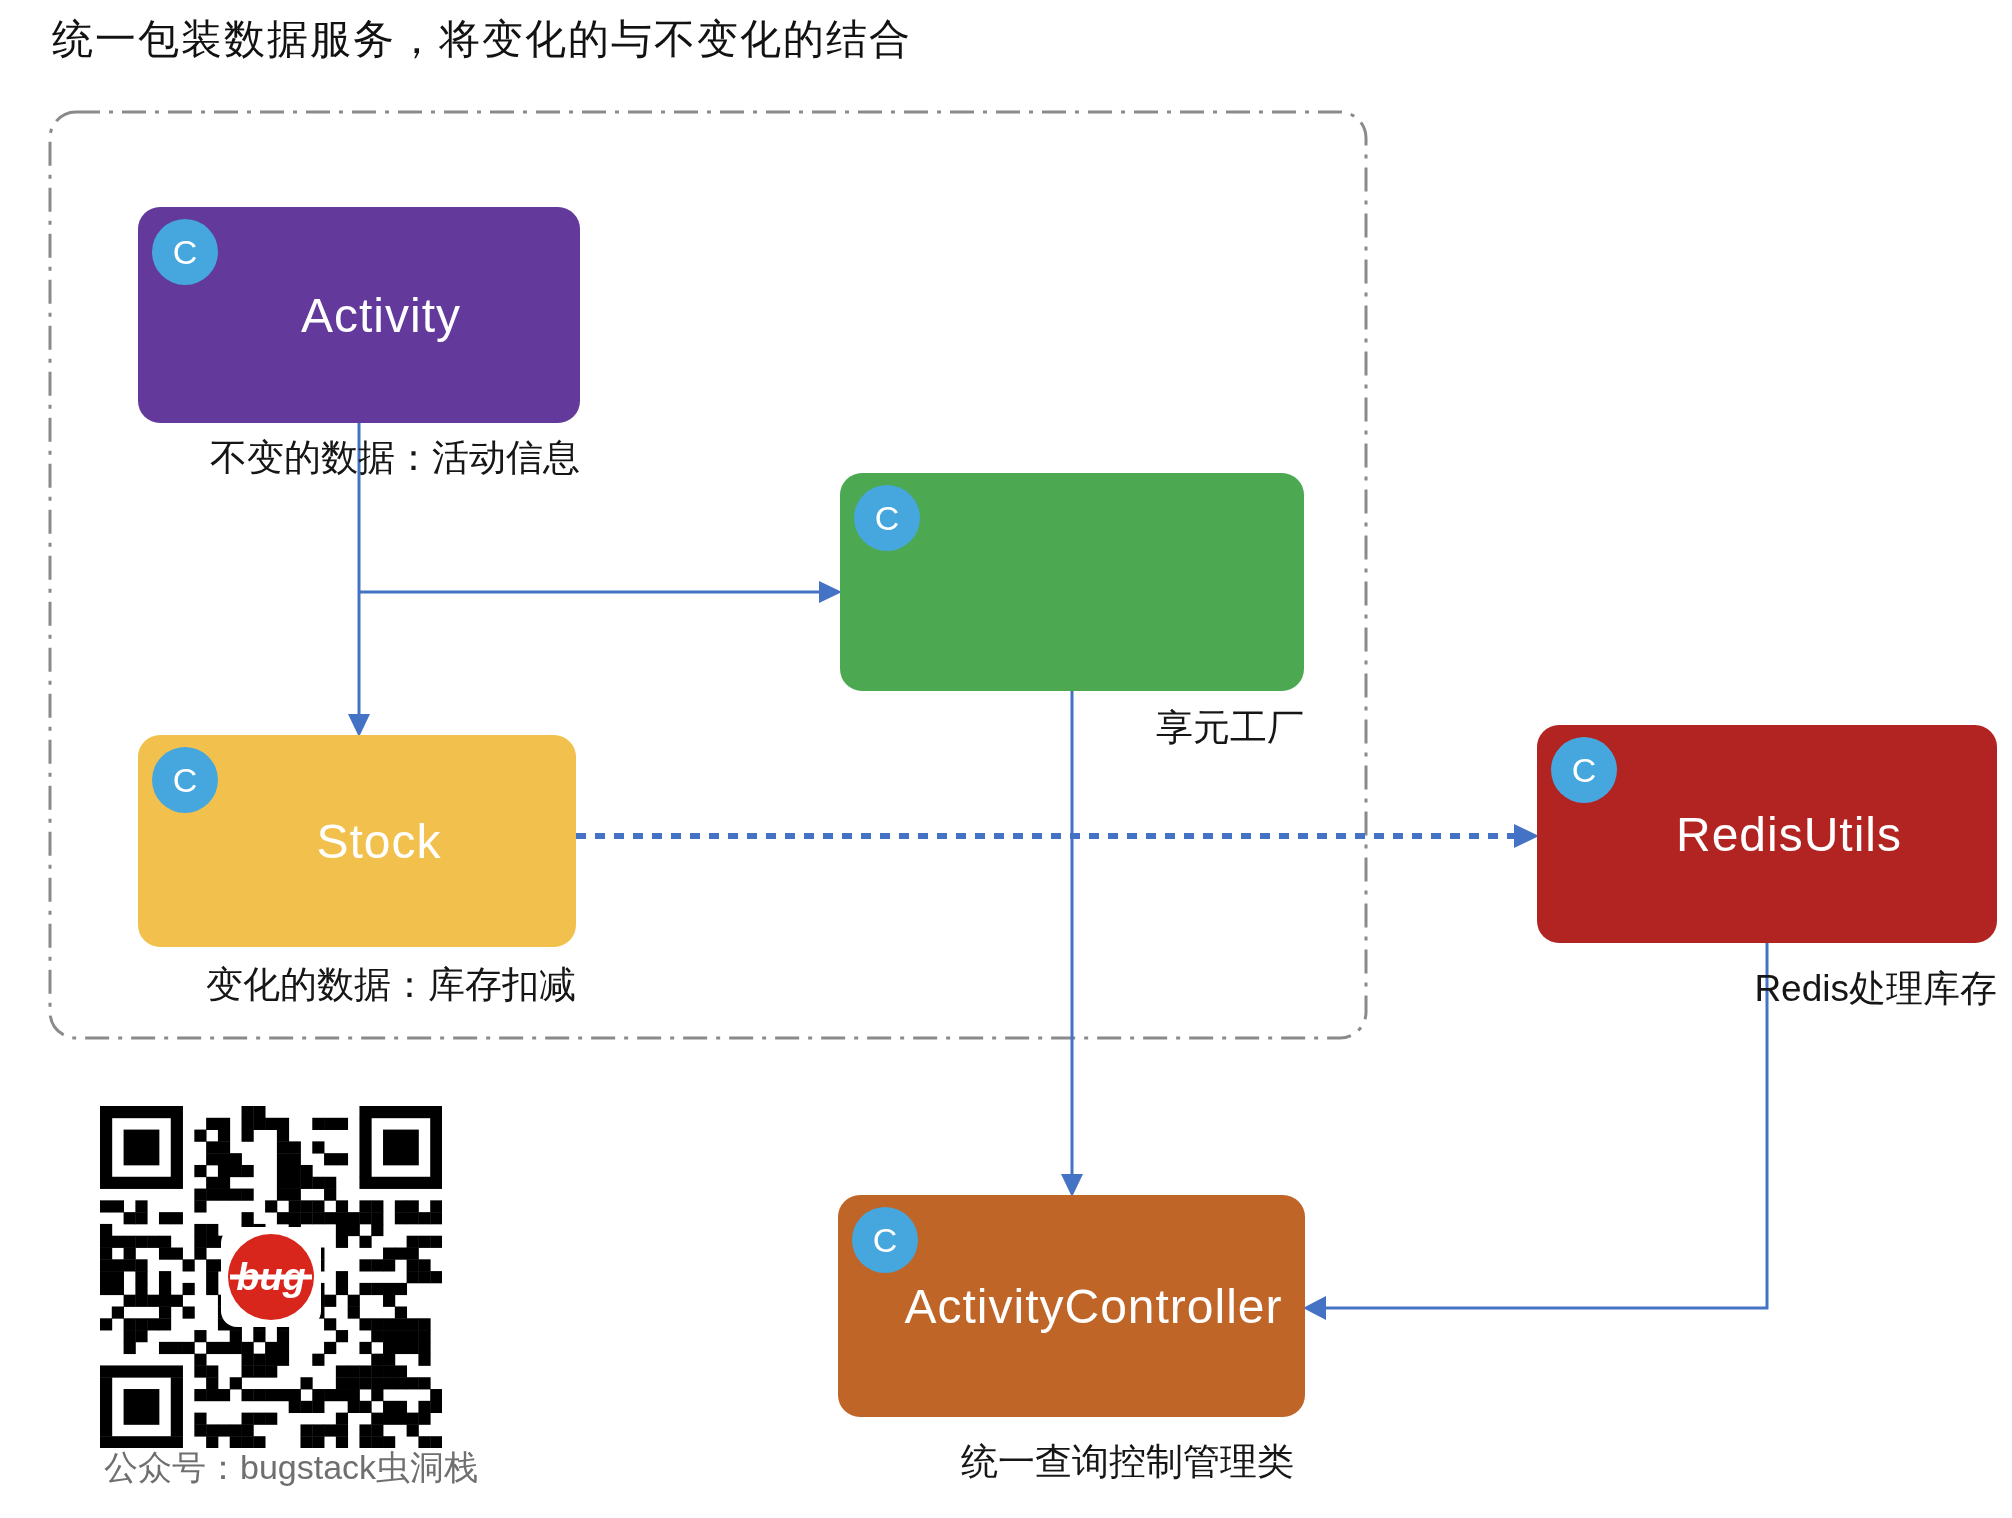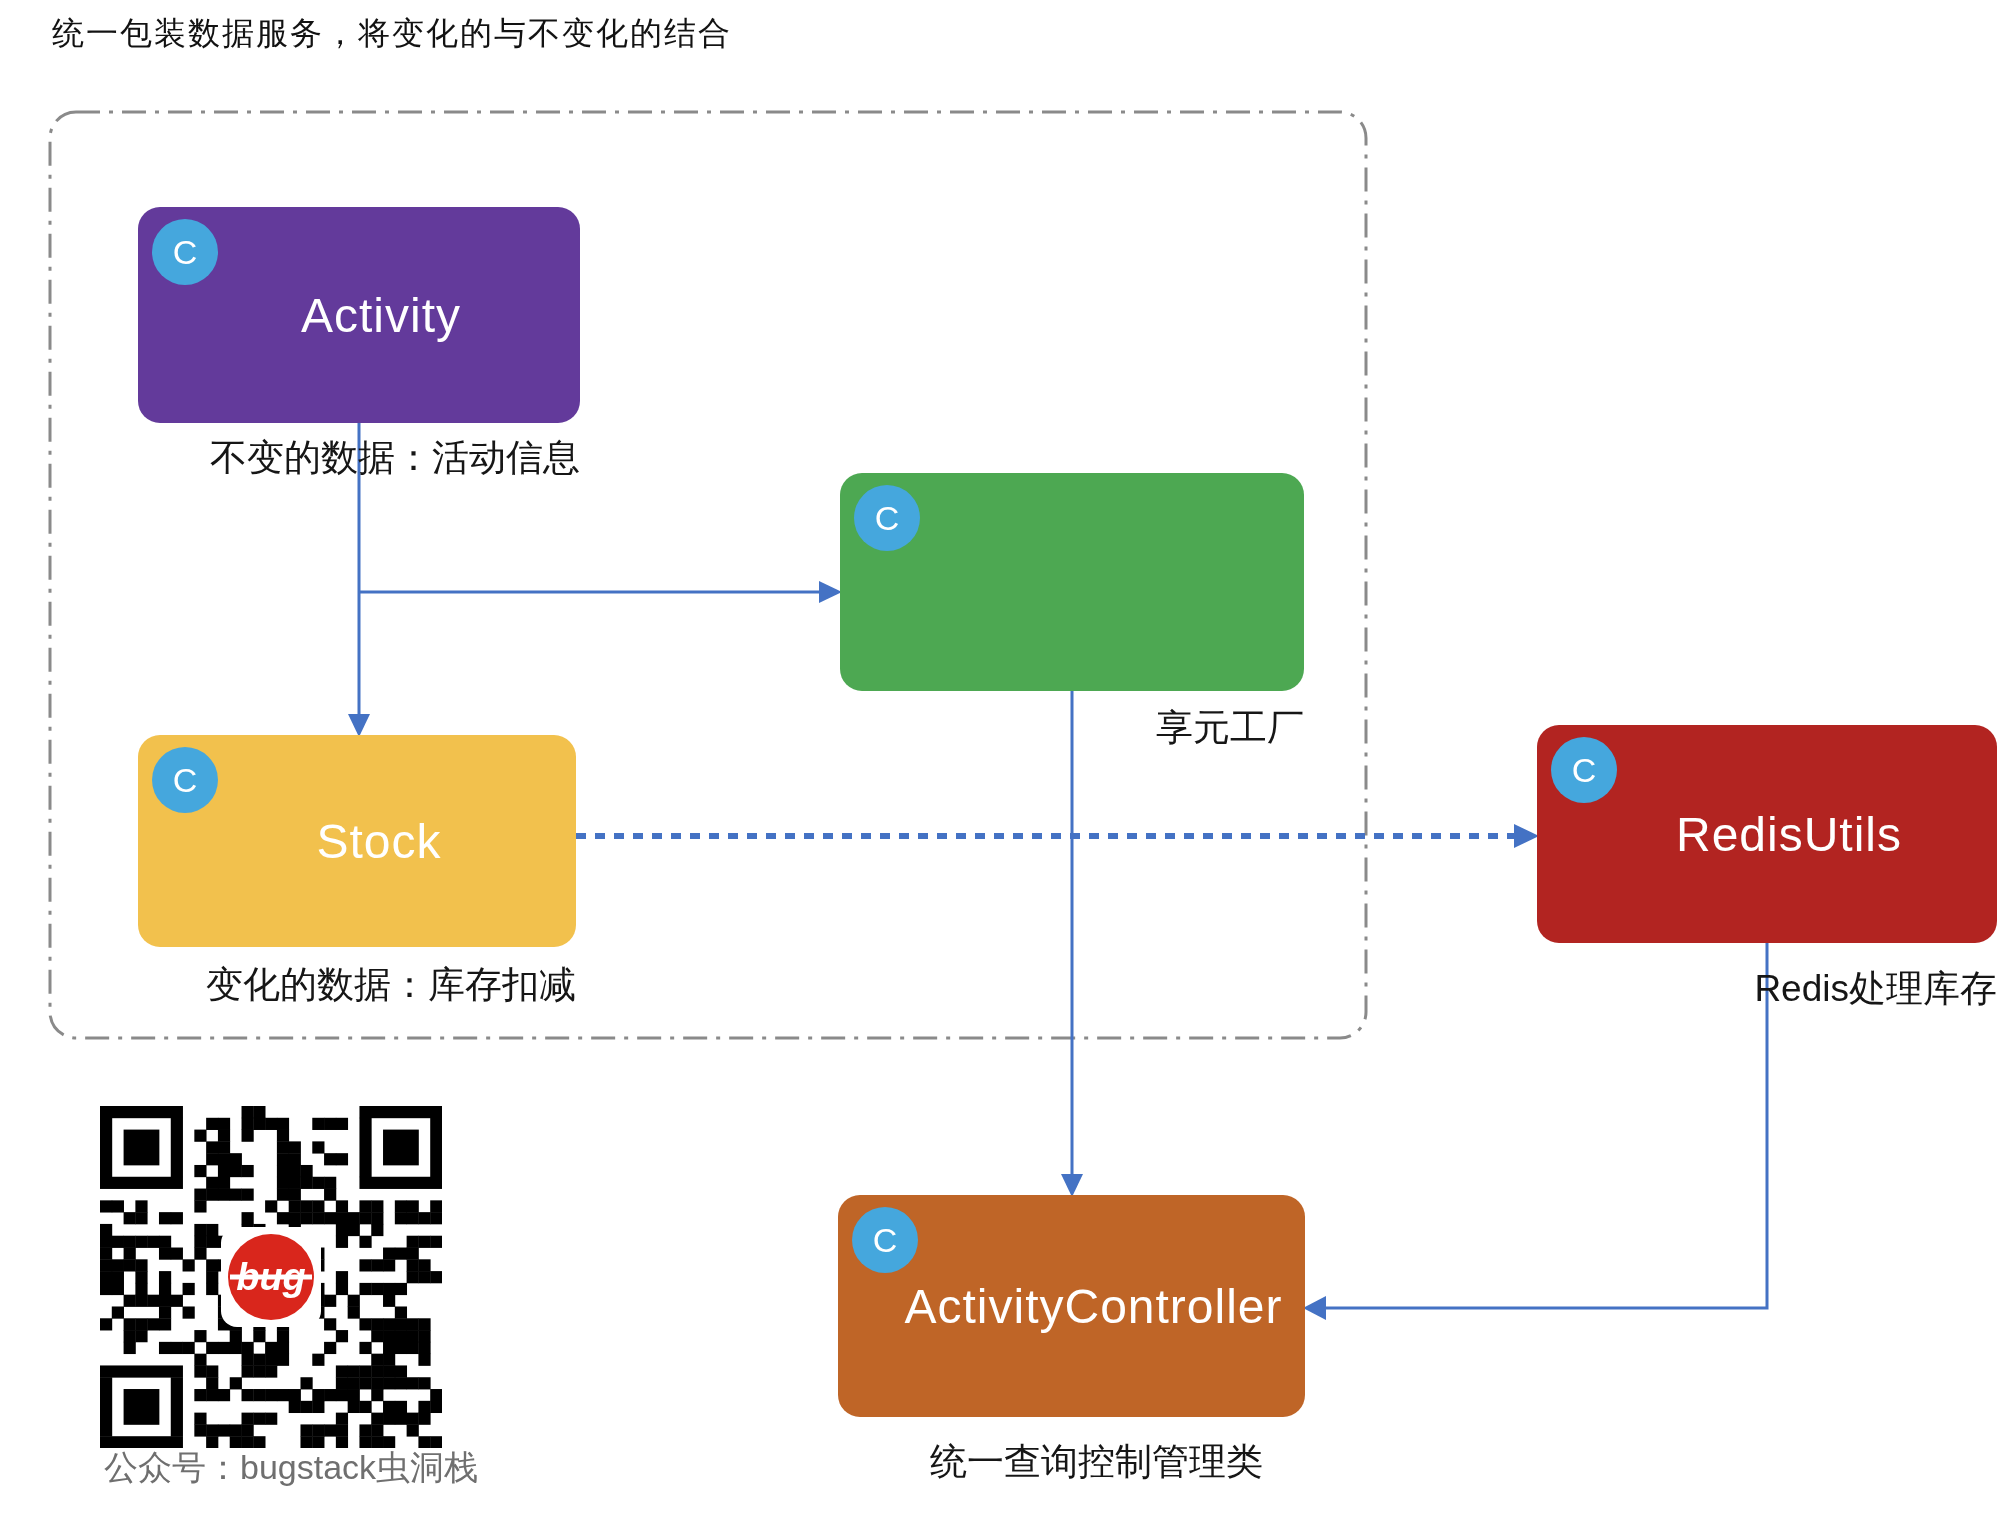--- a/index.html
+++ b/index.html
@@ -1,21 +1,21 @@
 <!DOCTYPE html>
 <html><head>
 <meta charset="utf-8">
 <style>
   html,body{margin:0;padding:0;background:#ffffff;}
   .stage{
     position:relative;width:2012px;height:1518px;background:#ffffff;overflow:hidden;
     font-family:"Liberation Sans",sans-serif;color:#141414;
   }
   .title{
-    position:absolute;left:52px;top:12px;font-size:32px;letter-spacing:2px;
+    position:absolute;left:52px;top:12px;font-size:41px;letter-spacing:2px;
     color:#121212;white-space:nowrap;
   }
   .arrows{position:absolute;left:0;top:0;z-index:1;}
   .node{
     position:absolute;z-index:2;border-radius:22px;
     display:flex;align-items:center;justify-content:center;
   }
   .node-label{color:#ffffff;font-size:48px;letter-spacing:1px;margin-left:44px;}
   .badge{
     position:absolute;left:14px;top:12px;width:66px;height:66px;border-radius:50%;
@@ -80,21 +80,21 @@
   <div class="node" style="left: 1537px; top: 725px; width: 460px; height: 218px; background: rgb(178, 36, 33);">
     <span class="badge" style="background: rgb(69, 167, 221);">C</span>
     <span class="node-label">RedisUtils</span>
   </div>
   <div class="caption" style="left:1537px;top:964px;width:460px">Redis处理库存</div>
 
   <div class="node" style="left: 838px; top: 1195px; width: 467px; height: 222px; background: rgb(191, 101, 39);">
     <span class="badge" style="background: rgb(69, 167, 221);">C</span>
     <span class="node-label">ActivityController</span>
   </div>
-  <div class="caption" style="left:796px;top:1437px;width:467px">统一查询控制管理类</div>
+  <div class="caption" style="left:827px;top:1437px;width:467px">统一查询控制管理类</div>
 
   <div class="qr-wrap">
     <svg id="qr-svg" width="342" height="342" viewBox="0 0 342 342">
       <g id="qr-modules">
           <rect x="141.52" y="0.00" width="12.19" height="12.19" fill="#000"></rect>
           <rect x="153.31" y="0.00" width="12.19" height="12.19" fill="#000"></rect>
           <rect x="106.14" y="11.79" width="12.19" height="12.19" fill="#000"></rect>
           <rect x="117.93" y="11.79" width="12.19" height="12.19" fill="#000"></rect>
           <rect x="141.52" y="11.79" width="12.19" height="12.19" fill="#000"></rect>
           <rect x="153.31" y="11.79" width="12.19" height="12.19" fill="#000"></rect>

